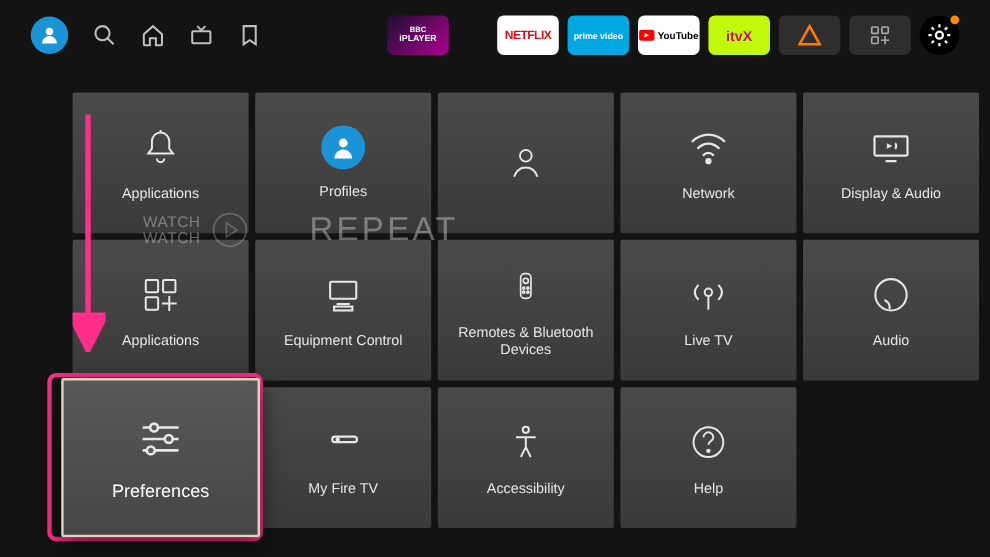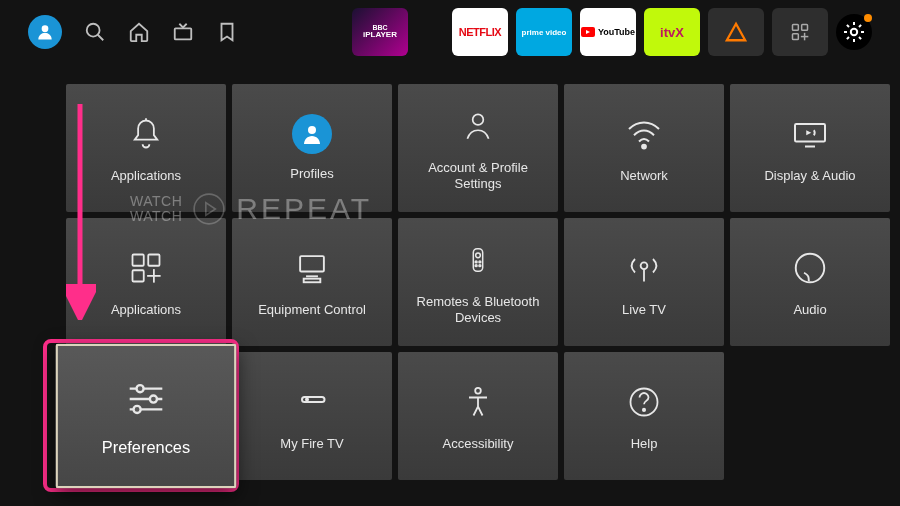--- a/index.html
+++ b/index.html
@@ -10,21 +10,21 @@
   }
   .topbar .left { display: flex; align-items: center; gap: 22px; }
   .topbar .right { display: flex; align-items: center; gap: 8px; margin-left: auto; }
   .avatar-circle {
     width: 34px; height: 34px; border-radius: 50%; background: #1a94d6;
     display: flex; align-items: center; justify-content: center;
   }
   .avatar-circle svg { width: 20px; height: 20px; }
   .nav-icon { width: 22px; height: 22px; display: flex; align-items: center; justify-content: center; }
   .nav-icon svg { width: 22px; height: 22px; stroke: #bfbfbf; fill: none; stroke-width: 2; }
-  .app-tile { width: 56px; height: 48px; border-radius: 6px; display:flex; align-items:center; justify-content:center; font-size:9px; font-weight:700; }
+  .app-tile { width: 56px; height: 36px; border-radius: 6px; display:flex; align-items:center; justify-content:center; font-size:9px; font-weight:700; }
   .app-bbc { background: linear-gradient(135deg,#1b1032,#b00090); color:#fff; flex-direction:column; line-height:1.1;}
   .app-netflix { background:#fff; color:#e50914; font-size:11px; letter-spacing:-0.5px;margin-left:36px;}
   .app-prime { background:#00a8e1; color:#fff; font-size:8px;}
   .app-yt { background:#fff; color:#000; display:flex; gap:3px; align-items:center;}
   .app-yt .play { background:#ff0000; width:14px; height:10px; border-radius:2px; display:flex; align-items:center; justify-content:center;}
   .app-yt .play::after{content:"";border-left:4px solid #fff;border-top:2.5px solid transparent;border-bottom:2.5px solid transparent;}
   .app-itvx { background:#c1f90b; color:#be185d; font-size:13px;}
   .triangle-tile { background:#2e2e2e; }
   .triangle-tile svg { width:22px; height:22px; }
   .apps-grid-tile { background:#2e2e2e; }
@@ -71,21 +71,21 @@
     position:absolute;
     left: 130px; top: 192px;
     display:flex; align-items:center; gap:10px;
     color: rgba(255,255,255,.35);
     font-weight: 300;
     z-index: 20;
     pointer-events: none;
   }
   .watermark .wb { font-size: 14px; line-height: 1.05; letter-spacing: .5px; }
   .watermark svg { width:34px; height:34px; opacity:.5; }
-  .watermark .repeat { font-size: 30px; letter-spacing: 3px; font-weight: 300;}
+  .watermark .repeat { font-size: 30px; letter-spacing: 3px; font-weight: 300; margin-left: 45px;}
   
   .profile-av { width:40px; height:40px; border-radius:50%; background:#1a94d6; display:flex; align-items:center; justify-content:center;}
 </style>
 </head>
 <body>
 
 <div class="topbar">
   <div class="left">
     <div class="avatar-circle">
       <svg viewBox="0 0 24 24">
@@ -180,21 +180,20 @@
     <span class="tile-label">Profiles</span>
   </div>
 
   <div class="tile">
     <div class="tile-icon">
       <svg viewBox="0 0 32 32" width="34" height="34">
           <circle cx="16" cy="10" r="5"></circle>
           <path d="M6 28c2-6 6-8 10-8s8 2 10 8"></path>
         </svg>
     </div>
-    <span class="tile-label">Account &amp; Profile Settings</span>
   </div>
 
   <div class="tile">
     <div class="tile-icon">
       <svg viewBox="0 0 32 32" width="40" height="40">
           <path d="M4 12c7-7 17-7 24 0M8 17c5-5 11-5 16 0M12 22c2.5-2.5 5.5-2.5 8 0"></path>
           <circle cx="16" cy="26" r="1.5" fill="#e7e7e7"></circle>
         </svg>
     </div>
     <span class="tile-label">Network</span>

